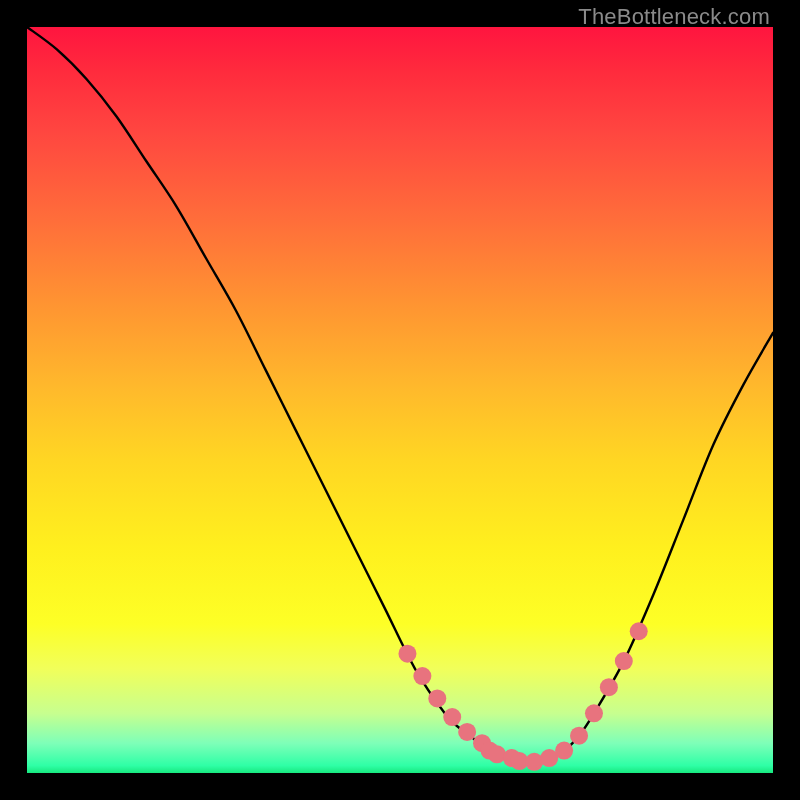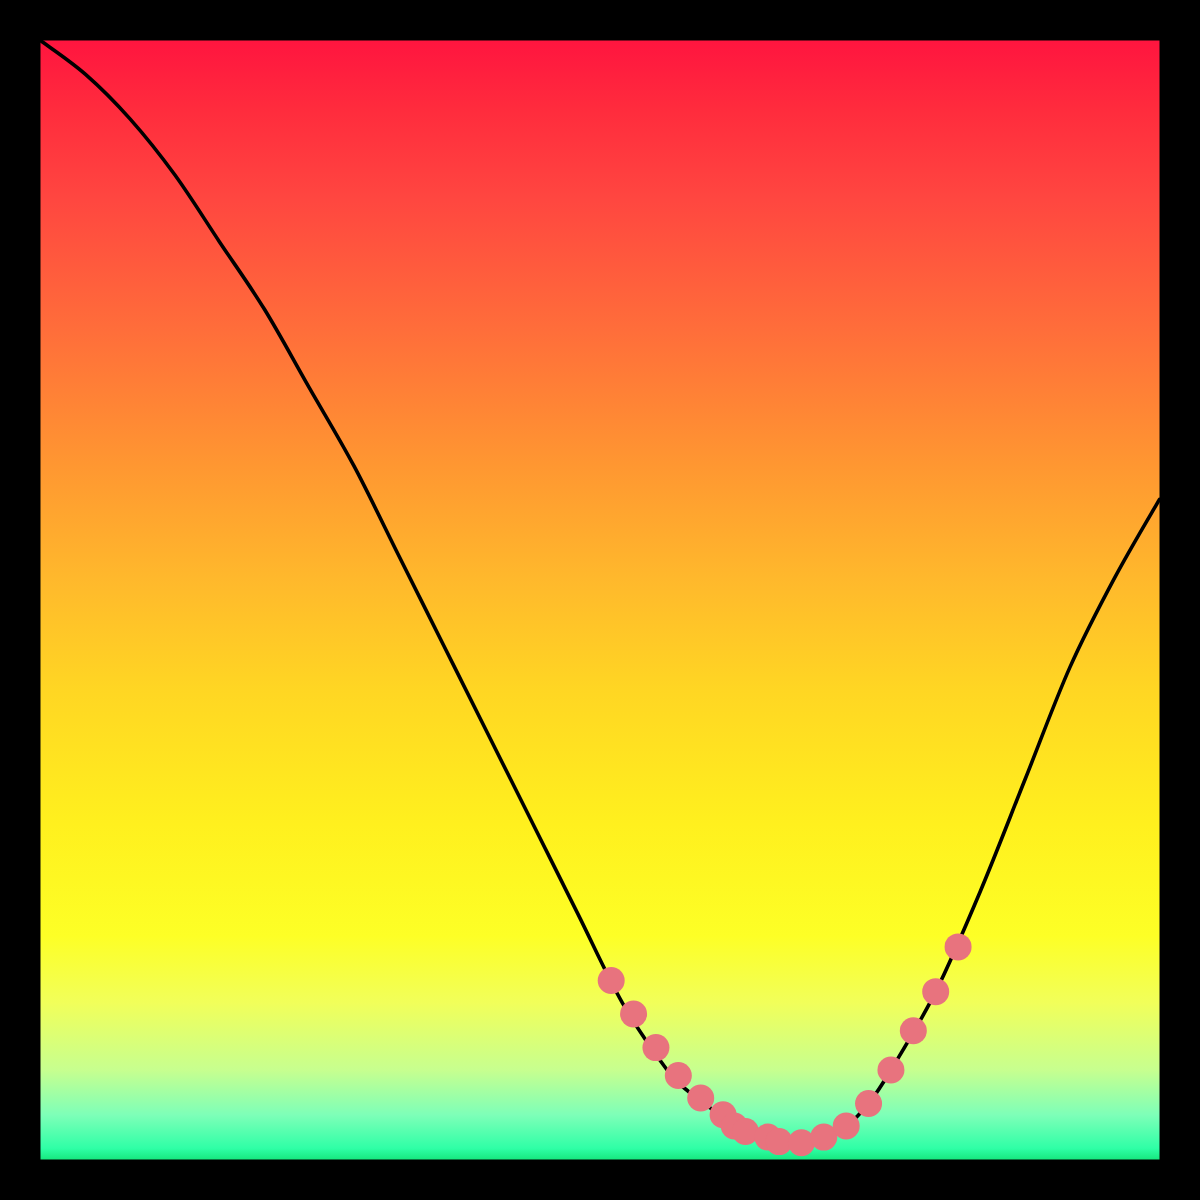--- a/index.html
+++ b/index.html
@@ -81,13 +81,14 @@
         <circle cx="507.28000000000003" cy="734.81" r="9" fill="#e8737e"></circle>
         <circle cx="522.1999999999999" cy="731.08" r="9" fill="#e8737e"></circle>
         <circle cx="537.12" cy="723.62" r="9" fill="#e8737e"></circle>
         <circle cx="552.04" cy="708.7" r="9" fill="#e8737e"></circle>
         <circle cx="566.96" cy="686.32" r="9" fill="#e8737e"></circle>
         <circle cx="581.88" cy="660.21" r="9" fill="#e8737e"></circle>
         <circle cx="596.8000000000001" cy="634.1" r="9" fill="#e8737e"></circle>
         <circle cx="611.7199999999999" cy="604.26" r="9" fill="#e8737e"></circle>
       </g>
   </svg>
+  <div class="watermark">TheBottleneck.com</div>
 </div>
 
 </body></html>

